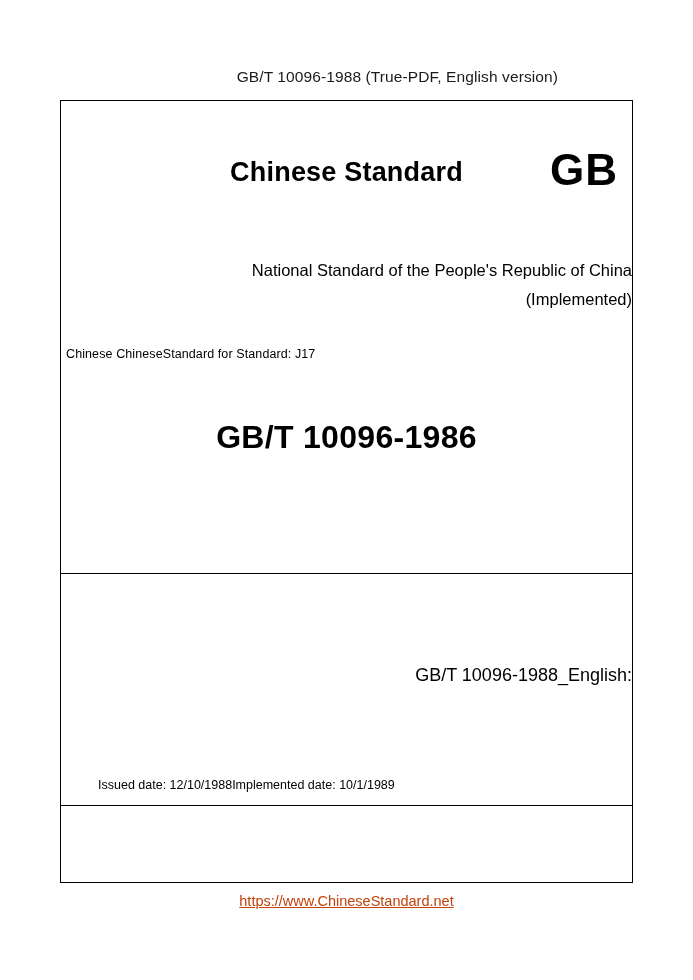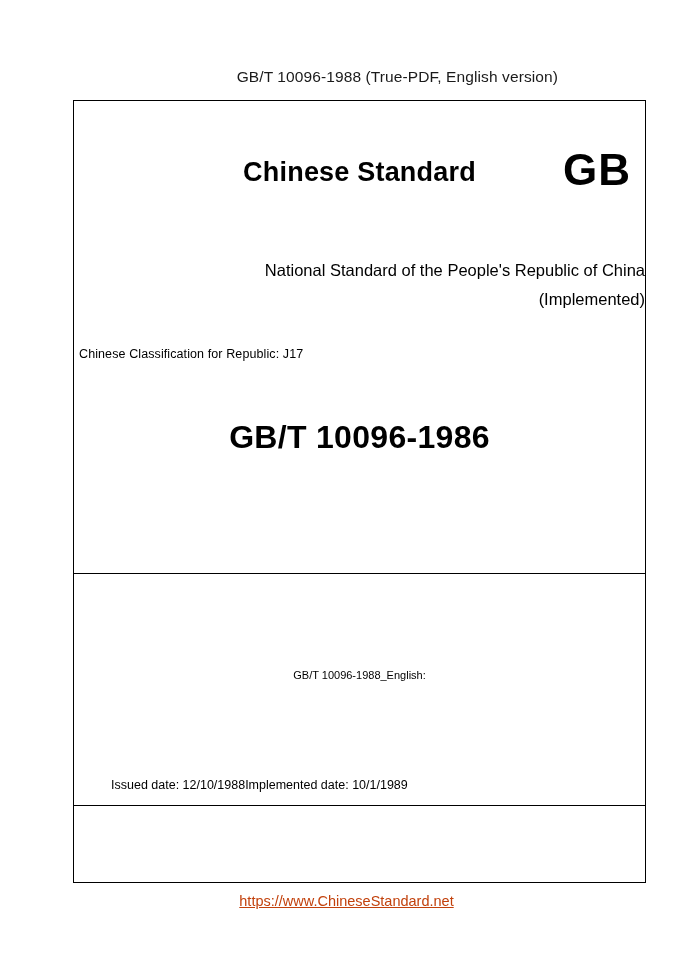--- a/index.html
+++ b/index.html
@@ -32,21 +32,20 @@
     letter-spacing: 0.1px;
   }
   .cover-frame {
     position: absolute;
     left: 60px;
     top: 100px;
     width: 573px;
     height: 783px;
     border: 1.6px solid #000;
     box-sizing: border-box;
-    margin-left: 13px;
   }
   .section-top {
     position: relative;
     height: 473px;
     border-bottom: 1.6px solid #000;
     box-sizing: border-box;
   }
   .std-title {
     position: absolute;
     top: 56px;
@@ -95,22 +94,22 @@
     position: relative;
     height: 232px;
     border-bottom: 1.6px solid #000;
     box-sizing: border-box;
   }
   .english-title {
     position: absolute;
     top: 87px;
     left: 0;
     width: 100%;
-    text-align: center;
-    font-size: 11px;
+    text-align: right;
+    font-size: 18px;
     line-height: 28px;
   }
   .dates {
     position: absolute;
     bottom: 13px;
     left: 11px;
     width: 100%;
     padding: 0 26px;
     box-sizing: border-box;
     display: flex;
@@ -143,21 +142,21 @@
 
   <div class="cover-frame">
 
     <div class="section-top">
       <div class="std-title">Chinese Standard</div>
       <div class="gb-mark">GB</div>
       <div class="national-line">
         <div>National Standard of the People's Republic of China</div>
         <div>(Implemented)</div>
       </div>
-      <div class="classification">Chinese Classification for Republic: J17</div>
+      <div class="classification">Chinese ChineseStandard for Standard: J17</div>
       <div class="std-number">GB/T 10096-1986</div>
     </div>
 
     <div class="section-bottom">
       <div class="english-title">
         <div>GB/T 10096-1988_English:</div>
       </div>
       <div class="dates">
         <div>Issued date: 12/10/1988</div>
         <div>Implemented date: 10/1/1989</div>

